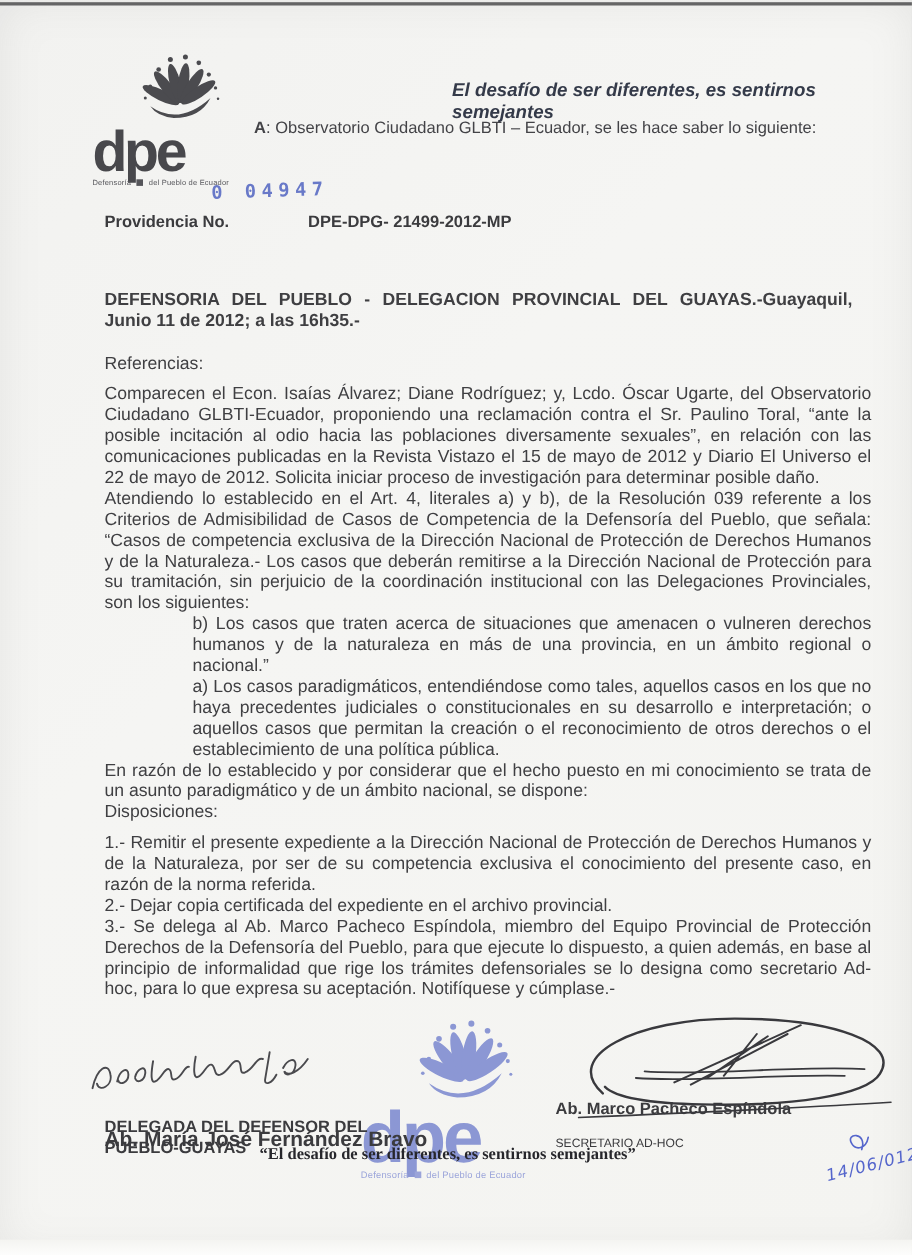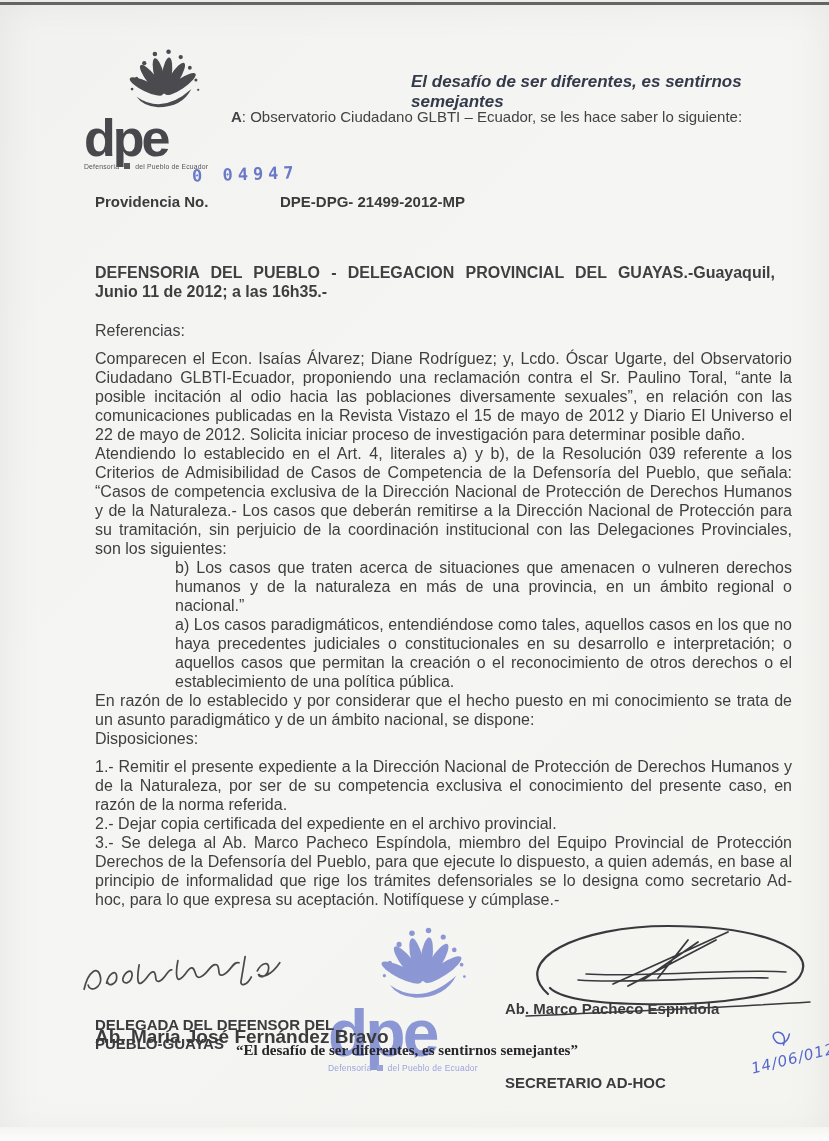--- a/index.html
+++ b/index.html
@@ -55,21 +55,21 @@
   .stamp-blue .logo-caption{font-size:8.5px;color:#8490d4;}
   .stamp-blue .logo-caption .sq{background:#8490d4;}
 
   .footer-quote{
     position:absolute;left:236px;top:1042px;z-index:2;
     font-family:"Liberation Serif",serif;font-weight:bold;font-size:15px;color:#26262b;
   }
 
   .sig-right-svg{position:absolute;left:518px;top:920px;width:296px;height:108px;z-index:3;color:#39393d;}
   .sig-right-name{position:absolute;left:505px;top:1000px;font-size:15px;font-weight:bold;color:#3b3b3e;z-index:2;}
-  .sig-right-title{position:absolute;left:505px;top:1074px;font-size:15px;font-weight:bold;color:#3b3b3e;z-index:2;}
+  .sig-right-title{position:absolute;left:505px;top:1034px;font-size:11px;font-weight:normal;color:#3b3b3e;z-index:2;}
 
   .date-hw{position:absolute;left:747px;top:1024px;z-index:3;transform:rotate(-14deg);color:#5566cc;}
   .date-hw svg{display:block;width:28px;height:26px;margin-left:22px;}
   .date-hw .date-text{font-family:"DejaVu Sans",sans-serif;font-style:italic;font-size:15px;letter-spacing:1px;}
 </style>
 </head>
 <body>
 
 <svg width="0" height="0" style="position:absolute">
   <defs>

